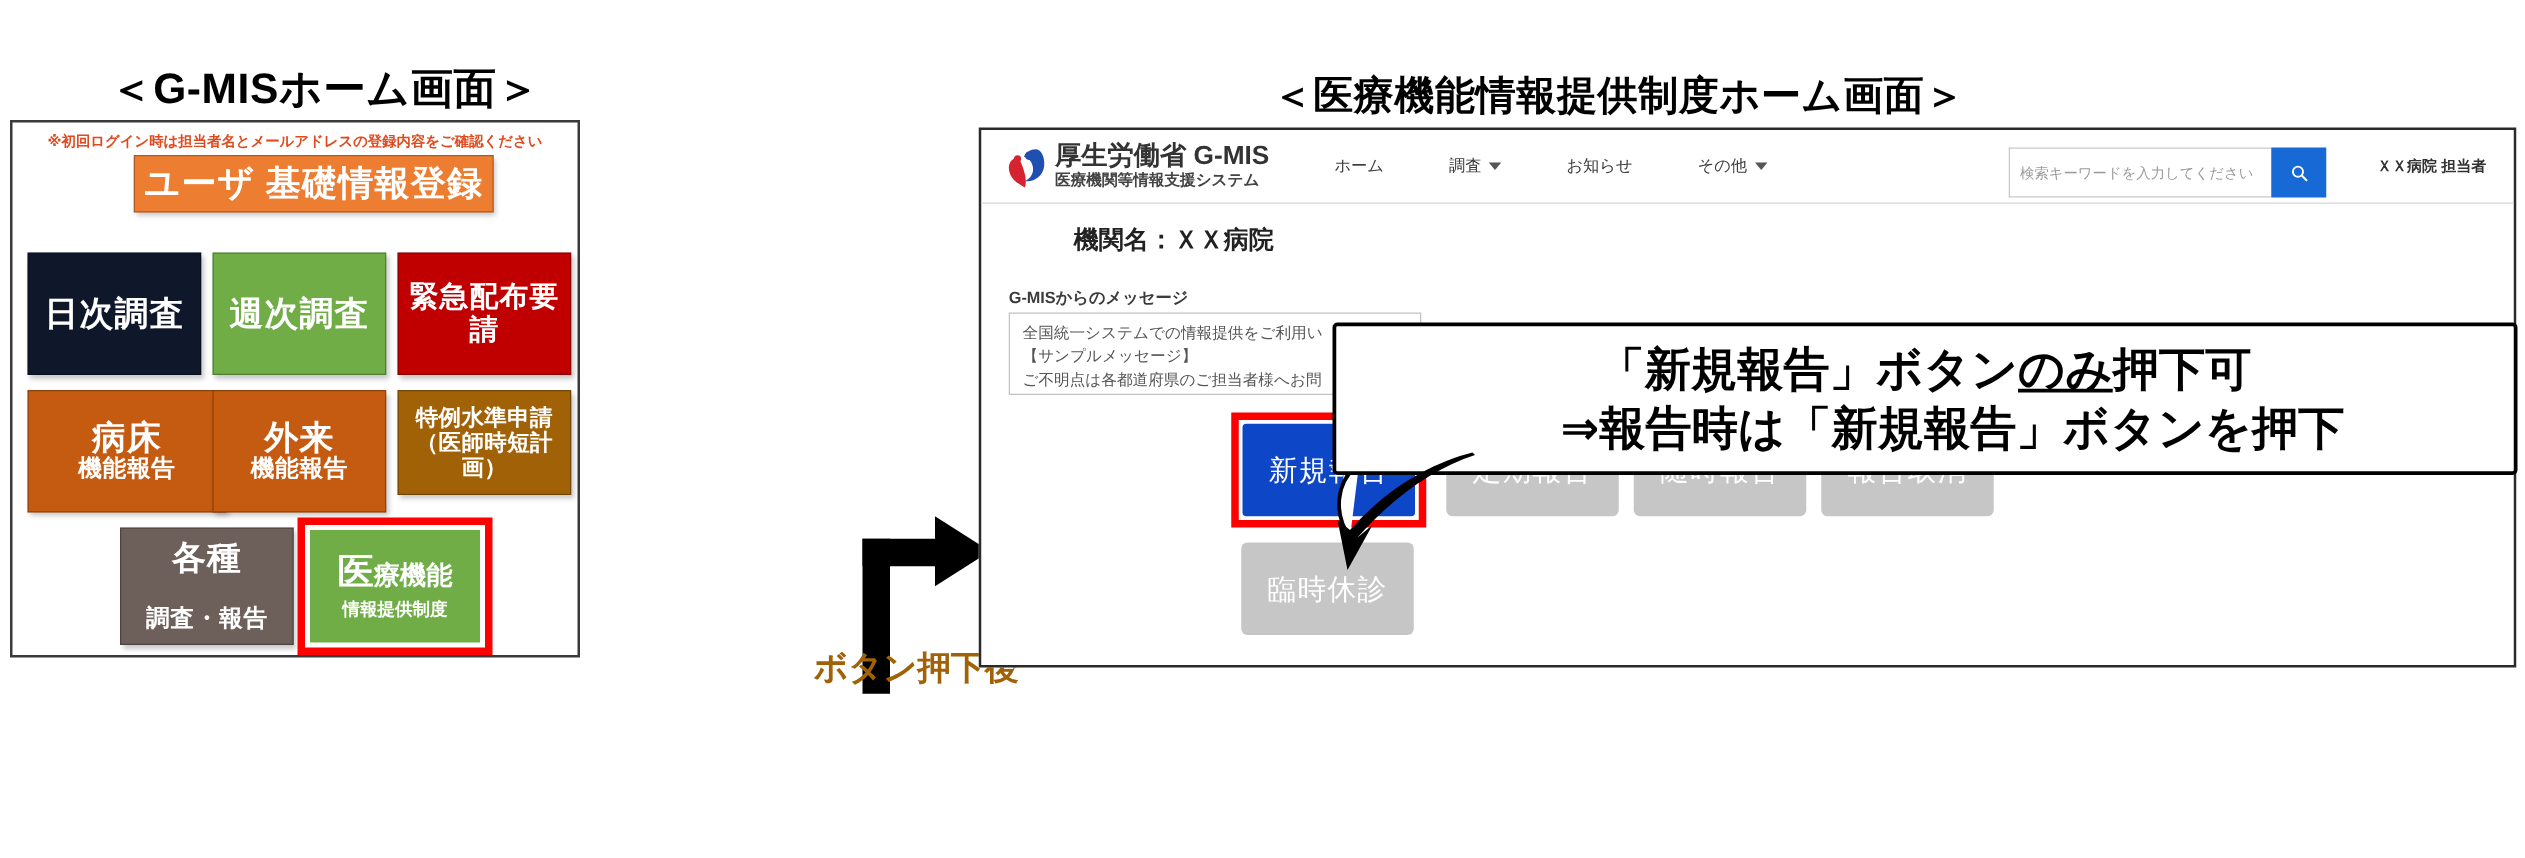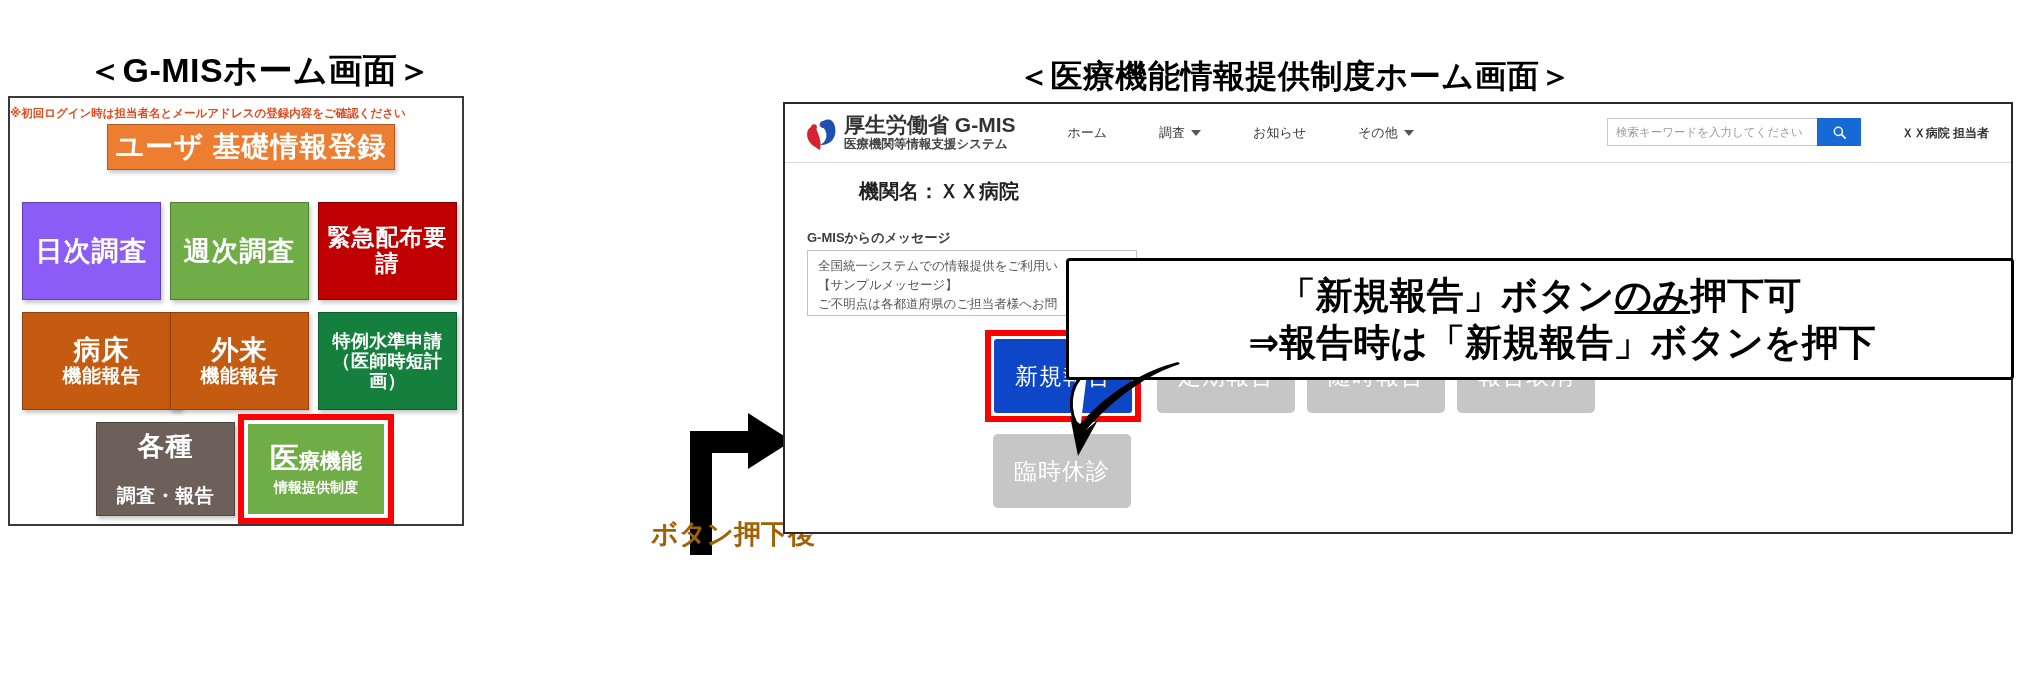--- a/index.html
+++ b/index.html
@@ -31,21 +31,21 @@
     position: absolute;
     left: 8px;  top: 96px;
     width: 456px; height: 430px;
     background: #ffffff;
     border: 2px solid #3a3a3a;
     box-sizing: border-box;
   }
   #left-note {
     position: absolute;
     left: 0; right: 0; top: 8px;
-    text-align: left;
+    text-align: center;
     color: #e04a1e;
     font-size: 11.5px;
     font-weight: bold;
     white-space: nowrap;
   }
 
   .tile {
     position: absolute;
     box-sizing: border-box;
     display: flex;
@@ -63,28 +63,28 @@
   .tile .big   { font-size: 27px; letter-spacing: 1px; }
   .tile .small { font-size: 19px; letter-spacing: 0.5px; }
   .tile .mid   { font-size: 19px; letter-spacing: 0.3px; }
 
   #tile-user {
     left: 97px; top: 26px; width: 288px; height: 46px;
     background: #ed7d31;
   }
   #tile-user .big { font-size: 28px; }
 
-  #tile-daily   { left: 12px;  top: 104px; width: 139px; height: 98px; background: #8b5cf6; }
+  #tile-daily   { left: 12px;  top: 104px; width: 139px; height: 98px; background: #0f172a; }
   #tile-weekly  { left: 160px; top: 104px; width: 139px; height: 98px; background: #70ad47; }
   #tile-urgent  { left: 308px; top: 104px; width: 139px; height: 98px; background: #c00000; }
   #tile-urgent .big { font-size: 23px; }
 
   #tile-bed     { left: 12px;  top: 214px; width: 159px; height: 98px; background: #c55a11; }
   #tile-outpt   { left: 160px; top: 214px; width: 139px; height: 98px; background: #c55a11; }
-  #tile-special { left: 308px; top: 214px; width: 139px; height: 98px; background: #15803d; }
+  #tile-special { left: 308px; top: 214px; width: 139px; height: 84px; background: #a16207; }
   #tile-special .mid { font-size: 18px; }
 
   #tile-various { left: 86px; top: 324px; width: 139px; height: 94px; background: #6d5f5a; gap: 24px; }
 
   
   #tile-medinfo-wrap {
     position: absolute;
     left: 228px; top: 316px; width: 156px; height: 110px;
     border: 6px solid #ff0000;
     box-sizing: border-box;
@@ -158,21 +158,21 @@
     width: 0; height: 0;
     border-left: 5px solid transparent;
     border-right: 5px solid transparent;
     border-top: 6px solid #555;
   }
 
   #search-wrap {
     position: absolute;
     right: 150px; top: 14px;
     display: flex; align-items: stretch;
-    height: 28px;
+    height: 40px;
     padding-left: 24px;
   }
   #search-input {
     width: 210px;
     border: 1px solid #c9c9c9;
     border-right: none;
     font-size: 11.5px;
     color: #9a9a9a;
     padding: 0 8px;
     display: flex; align-items: center;

